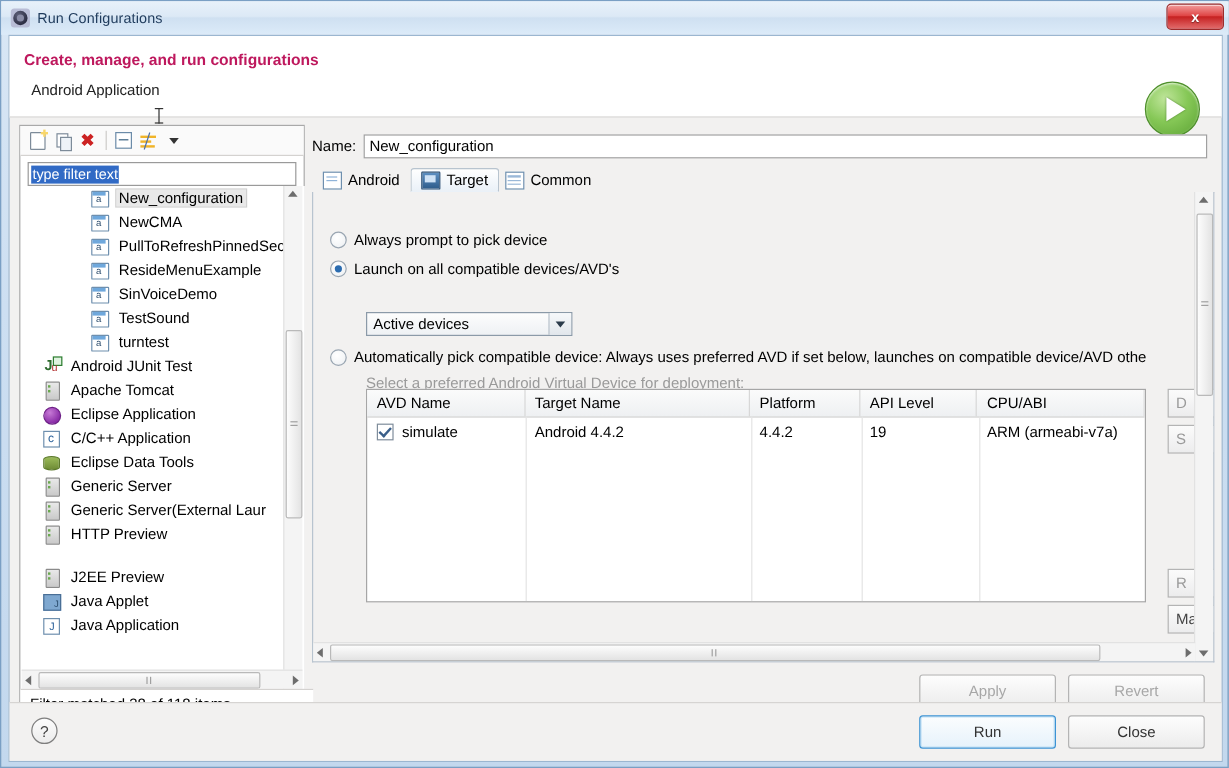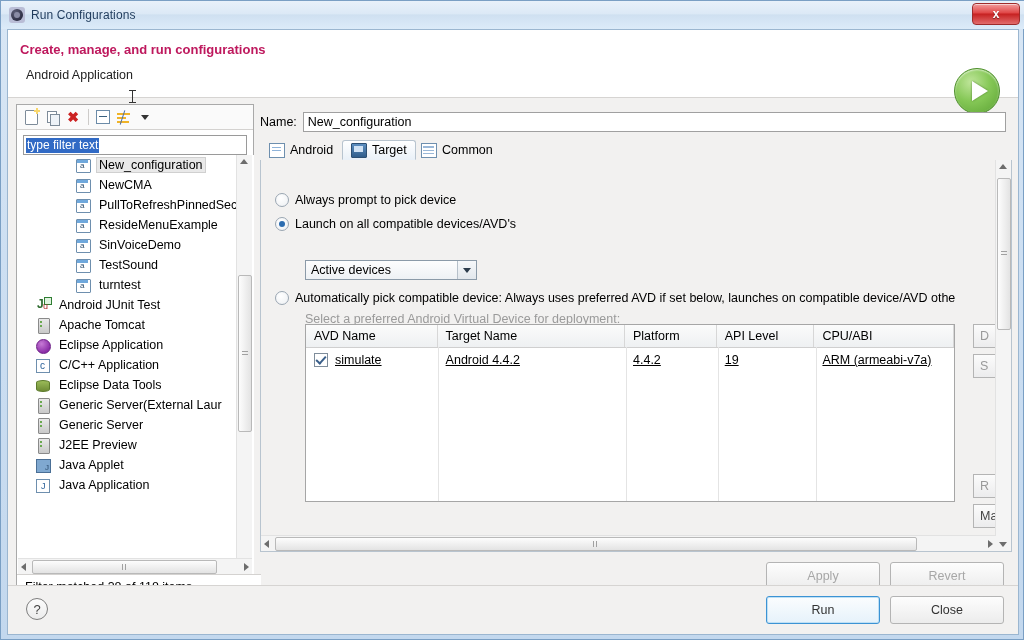--- a/index.html
+++ b/index.html
@@ -441,21 +441,21 @@
     overflow:hidden;
   }
   .thead {
     display:flex; height:22px; background: linear-gradient(180deg,#fbfbfb,#eef0f2);
     border-bottom:1px solid #cfcfcf;
   }
   .th {
     font-size:12.5px; display:flex; align-items:center; padding-left:8px;
     border-right:1px solid #d7d7d7; box-sizing:border-box;
   }
-  .trow-t { display:flex; height:24px; align-items:flex-end;text-decoration:underline; }
+  .trow-t { display:flex; height:24px; align-items:flex-end; }
   .td {
     font-size:12.5px; display:flex; align-items:center; padding-left:8px;
     box-sizing:border-box; height:100%;
   }
   .colsep { position:absolute; top:22px; bottom:0; width:1px; background:#e4e4e4; }
   .chk {
     width:12px;height:12px;border:1px solid #7f8d9b;background:#fff;
     margin-right:7px; position:relative; flex:none;
   }
   .chk.checked:after{
@@ -696,29 +696,35 @@
             <div class="trow" style="position: relative;">
               <span class="ticon">
                 <span class="ic-data" style="display: block;"></span>
               </span>
               <span class="tlabel">Eclipse Data Tools</span>
             </div>
             <div class="trow" style="position: relative;">
               <span class="ticon">
                 <span class="ic-server" style="display: block;"></span>
               </span>
+              <span class="tlabel">Generic Server</span>
+            </div>
+            <div class="trow" style="position: relative;">
+              <span class="ticon">
+                <span class="ic-server" style="display: block;"></span>
+              </span>
               <span class="tlabel">Generic Server(External Laur</span>
             </div>
             <div class="trow" style="position: relative;">
               <span class="ticon">
                 <span class="ic-server" style="display: block;"></span>
               </span>
-              <span class="tlabel">Generic Server</span>
-            </div>
-            <div class="trow" style="position: relative;">
+              <span class="tlabel">HTTP Preview</span>
+            </div>
+            <div class="trow" style="position: relative; margin-top: 16px;">
               <span class="ticon">
                 <span class="ic-server" style="display: block;"></span>
               </span>
               <span class="tlabel">J2EE Preview</span>
             </div>
             <div class="trow" style="position: relative;">
               <span class="ticon">
                 <span class="ic-applet" style="display: block;"></span>
               </span>
               <span class="tlabel">Java Applet</span>

